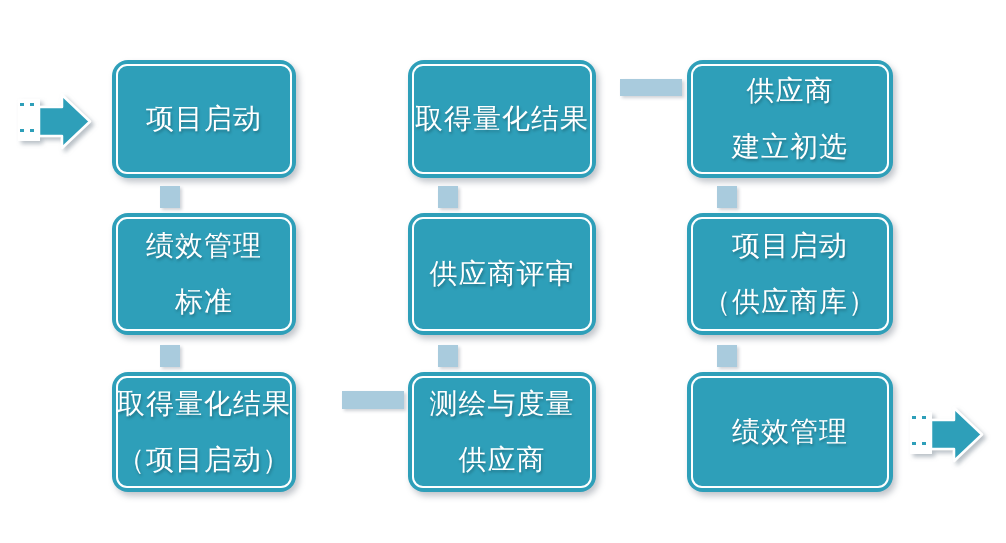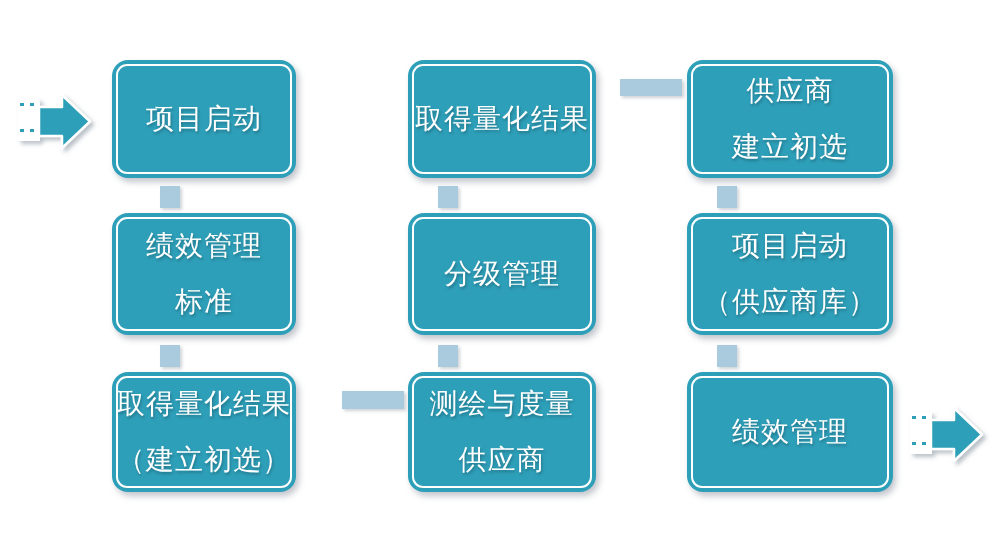--- a/index.html
+++ b/index.html
@@ -83,29 +83,29 @@
     <span>项目启动</span>
   </div>
   <div class="conn vc vc1a"></div>
   <div class="node c1 r2">
     <span>绩效管理</span>
     <span>标准</span>
   </div>
   <div class="conn vc vc1b"></div>
   <div class="node c1 r3">
     <span>取得量化结果</span>
-    <span>（建立初选）</span>
+    <span>（项目启动）</span>
   </div>
 
   <div class="node c2 r1">
     <span>取得量化结果</span>
   </div>
   <div class="conn vc vc2a"></div>
   <div class="node c2 r2">
-    <span>分级管理</span>
+    <span>供应商评审</span>
   </div>
   <div class="conn vc vc2b"></div>
   <div class="node c2 r3">
     <span>测绘与度量</span>
     <span>供应商</span>
   </div>
 
   <div class="node c3 r1">
     <span>供应商</span>
     <span>建立初选</span>

